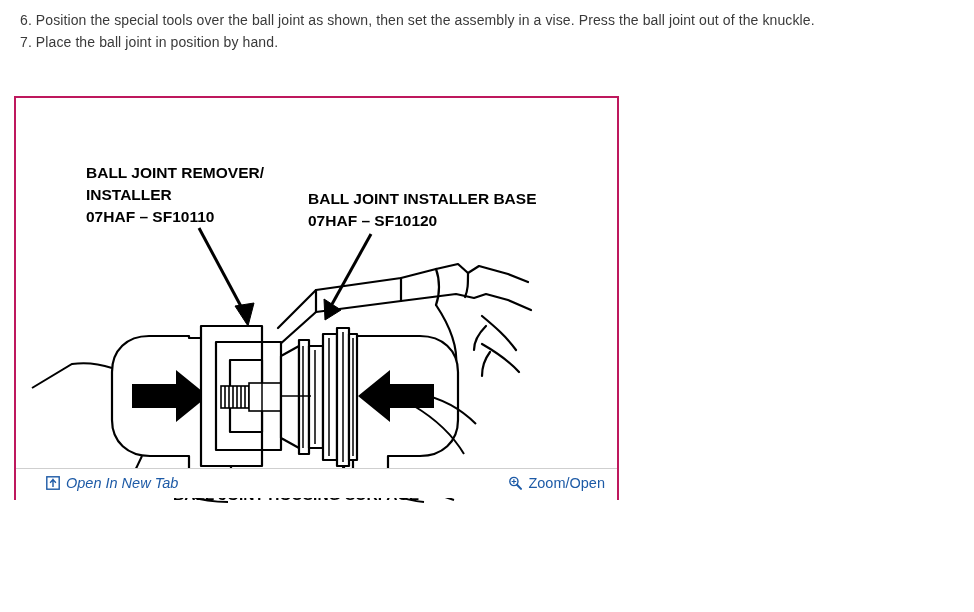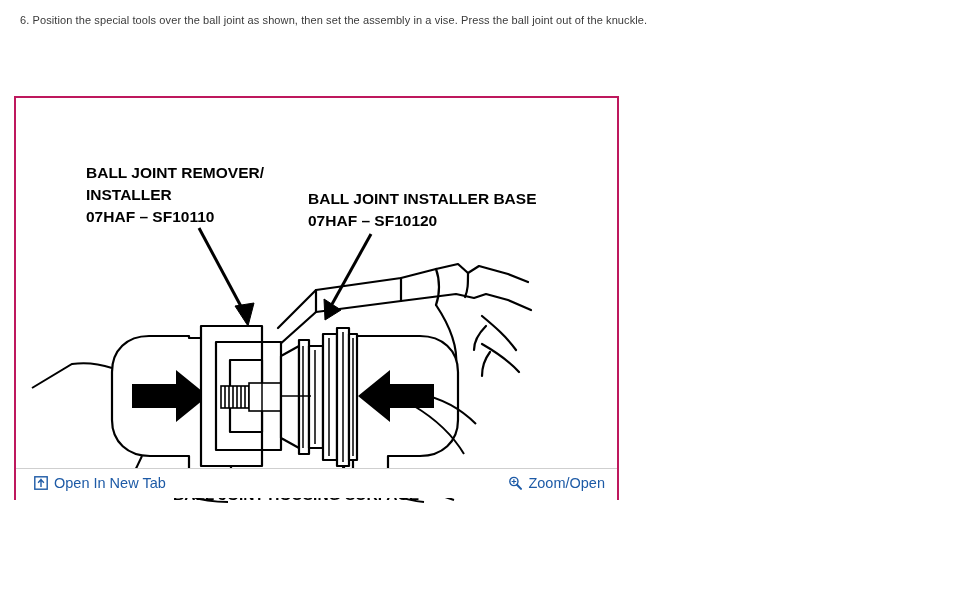--- a/index.html
+++ b/index.html
@@ -18,21 +18,21 @@
   }
 
   
   #instructions {
     position: absolute;
     left: 20px;
     top: 9px;
     width: 930px;
   }
   .step-line {
-    font-size: 11px;
+    font-size: 14px;
     line-height: 22px;
     color: #3a3a3a;
     white-space: nowrap;
     letter-spacing: 0.1px;
   }
 
   
   #figure-panel {
     position: absolute;
     left: 14px;
@@ -75,35 +75,36 @@
     display: flex;
     align-items: center;
     gap: 6px;
     color: #1d5aa6;
     font-size: 14.5px;
     line-height: 18px;
     text-decoration: none;
     cursor: pointer;
     white-space: nowrap;
   }
-  #open-new-tab-link { left: 18px; }
+  #open-new-tab-link { left: 30px; font-style: italic; }
   #zoom-print-link { right: 12px; }
   .tool-icon {
     display: inline-block;
     width: 14px;
     height: 14px;
     flex: 0 0 auto;
   }
   .tool-icon svg { display: block; }
 </style>
 </head>
 <body>
 
 <div id="instructions">
   <div class="step-line">6. Position the special tools over the ball joint as shown, then set the assembly in a vise. Press the ball joint out of the knuckle.</div>
+  <div class="step-line">7. Place the ball joint in position by hand.</div>
 </div>
 
 <div id="figure-panel">
 
   <div id="figure-area">
     <svg id="figure-svg" width="603" height="453" viewBox="0 0 603 453" xmlns="http://www.w3.org/2000/svg">
       <rect x="0" y="0" width="603" height="453" fill="#ffffff"></rect>
 
       <g font-family="Liberation Sans, sans-serif" font-weight="bold" font-size="15.5" fill="#000000">
         <text id="lbl-rem-1" x="70" y="80">BALL JOINT REMOVER/</text>

